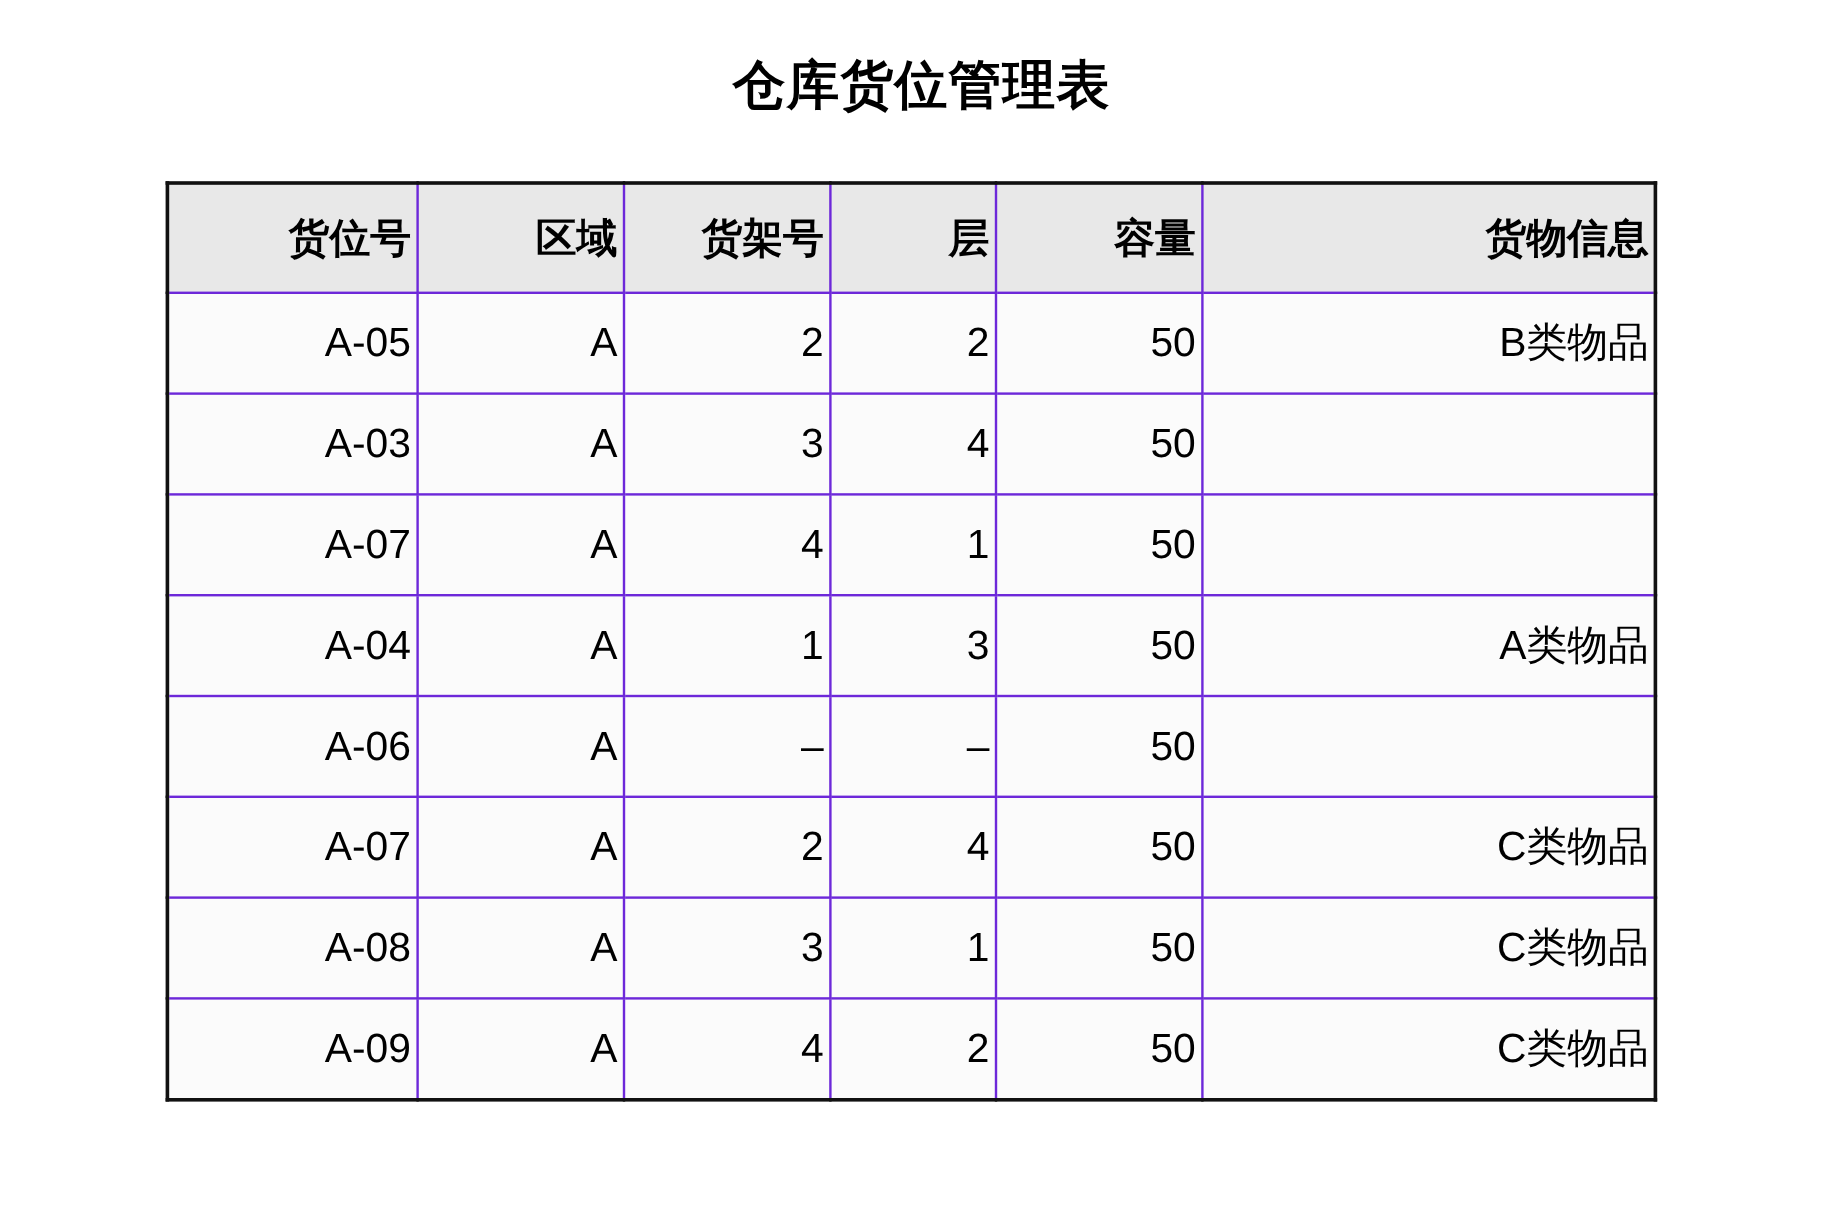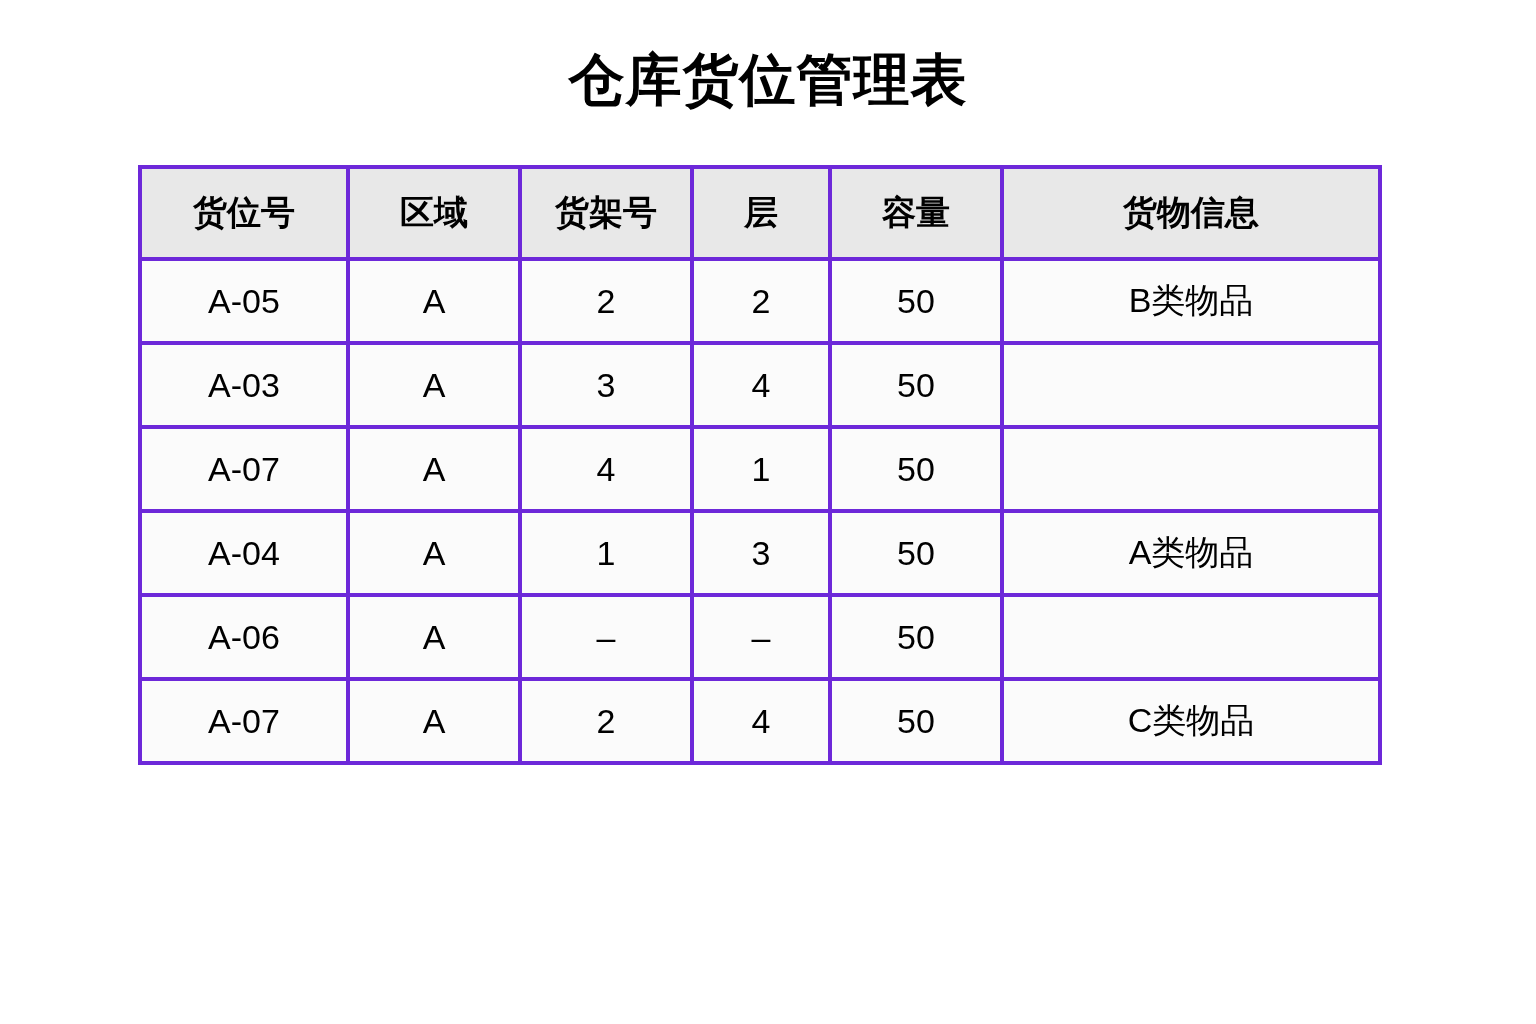--- a/index.html
+++ b/index.html
@@ -15,21 +15,21 @@
     overflow: hidden;
   }
   .page {
     position: relative;
     width: 1536px;
     height: 1024px;
     box-sizing: border-box;
   }
   .doc-title {
     text-align: center;
-    font-size: 56px;
+    font-size: 44px;
     font-weight: bold;
     letter-spacing: 1px;
     margin: 0;
     padding-top: 46px;
     padding-bottom: 0;
     line-height: 1.2;
     color: #000;
   }
   .table-wrap {
     margin-top: 52px;
@@ -38,22 +38,22 @@
     box-sizing: border-box;
   }
   table.grid {
     border-collapse: collapse;
     width: 1240px;
     table-layout: fixed;
     border: 3px solid #111;
   }
   table.grid th,
   table.grid td {
-    border: 4px solid #6d28d9;
-    text-align: center;
+    border: 2px solid #6d28d9;
+    text-align: right;
     vertical-align: middle;
     font-size: 34px;
     height: 84px;
     padding: 0 4px;
     box-sizing: border-box;
     background: #fbfbfb;
   }
   table.grid thead th {
     background: #e8e8e8;
     font-weight: bold;
@@ -140,17 +140,33 @@
           <td></td>
         </tr>
         <tr>
           <td>A-07</td>
           <td>A</td>
           <td>2</td>
           <td>4</td>
           <td>50</td>
           <td>C类物品</td>
         </tr>
+        <tr>
+          <td>A-08</td>
+          <td>A</td>
+          <td>3</td>
+          <td>1</td>
+          <td>50</td>
+          <td>C类物品</td>
+        </tr>
+        <tr>
+          <td>A-09</td>
+          <td>A</td>
+          <td>4</td>
+          <td>2</td>
+          <td>50</td>
+          <td>C类物品</td>
+        </tr>
       </tbody>
     </table>
   </div>
 
 </div>
 
 </body></html>

